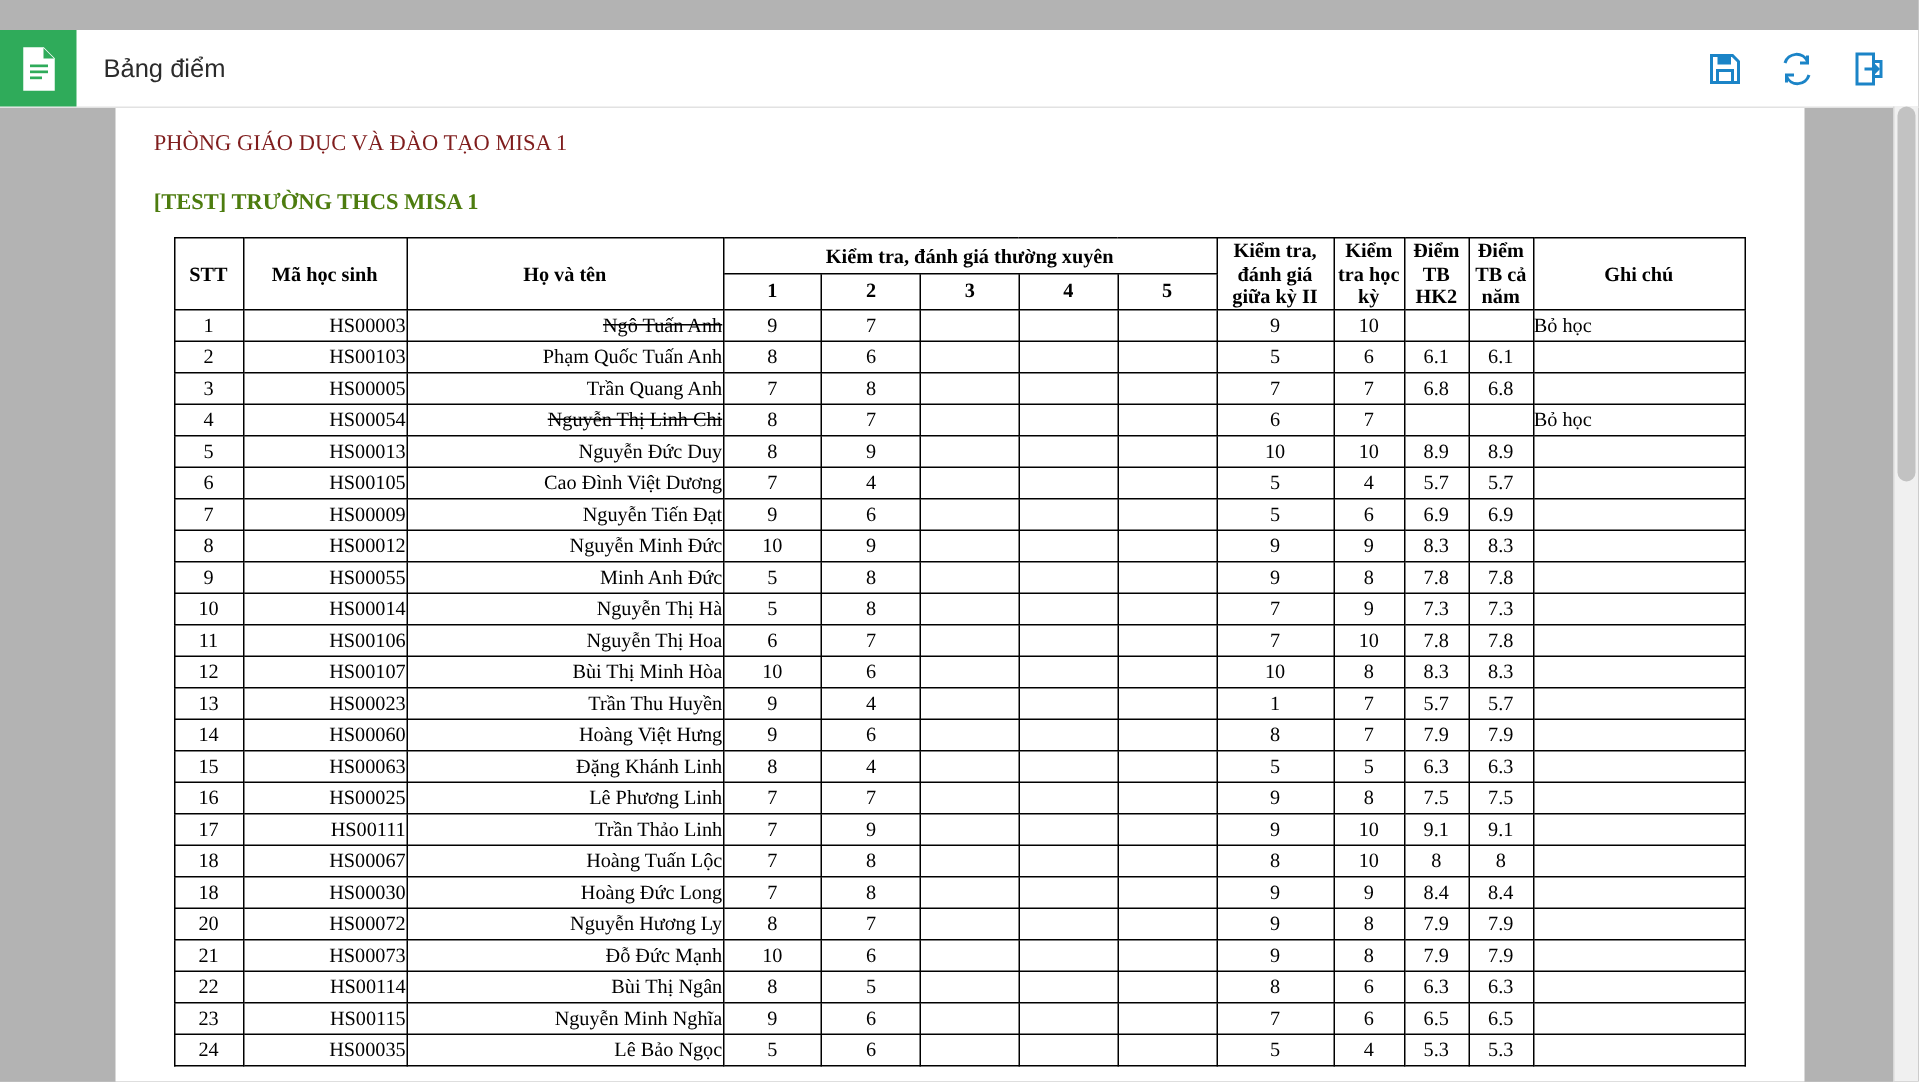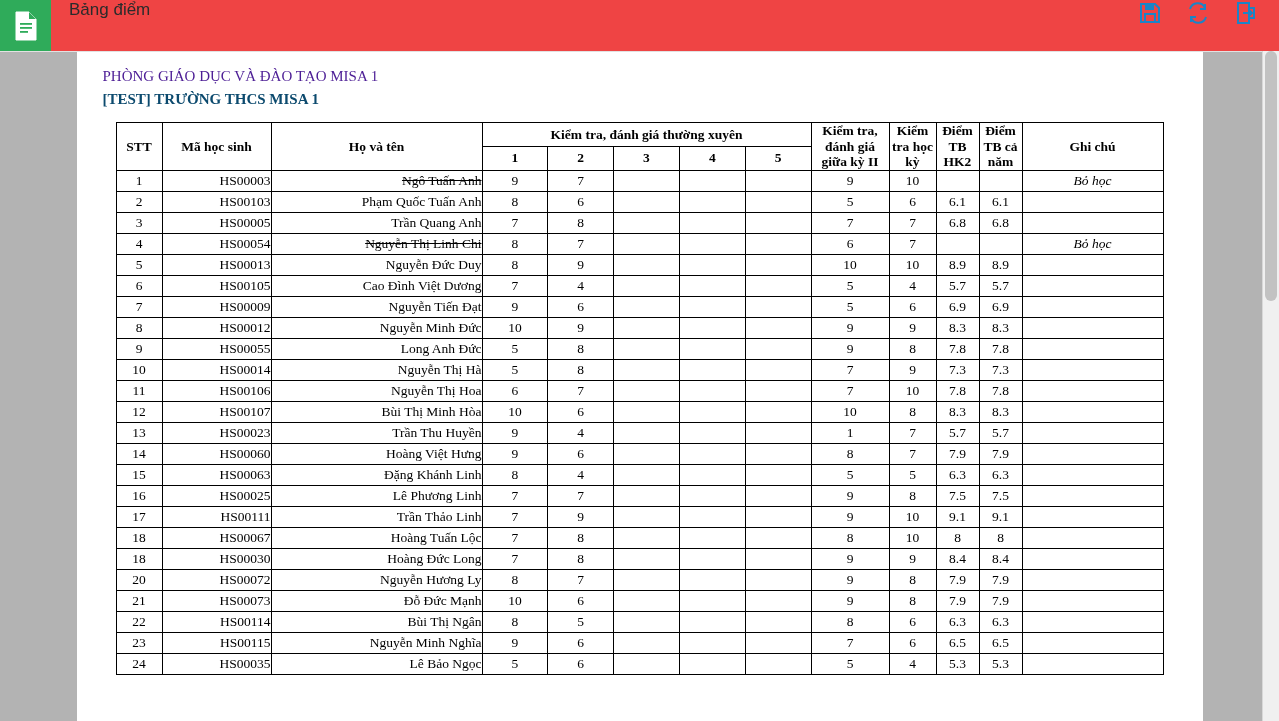--- a/index.html
+++ b/index.html
@@ -10,25 +10,26 @@
   }
   body {
     width: 1279px;
     height: 721px;
     overflow: hidden;
   }
 
   
   .titlebar {
     height: 51px;
-    background: #ef4444;
+    background: #ffffff;
     display: flex;
-    align-items: flex-start;
+    align-items: center;
     border-bottom: 1px solid #e2e2e2;
     position: relative;
+    margin-top: 20px;
   }
   .app-icon {
     width: 51px;
     height: 51px;
     background: #2fab5a;
     display: flex;
     align-items: center;
     justify-content: center;
     flex: 0 0 auto;
   }
@@ -66,27 +67,27 @@
   .page {
     width: 1126px;
     background: #ffffff;
     padding: 14px 26px 0 26px;
     box-sizing: border-box;
     overflow: hidden;
     font-family: "Liberation Serif", serif;
   }
   .org-line {
     font-size: 15px;
-    color: #4c1d95;
-    margin: 2px 0 6px 0;
+    color: #7f1d1d;
+    margin: 2px 0 22px 0;
     font-family: "Liberation Serif", serif;
   }
   .school-line {
     font-size: 15px;
-    color: #0c4a6e;
+    color: #4d7c0f;
     font-weight: bold;
     margin: 0 0 14px 0;
     font-family: "Liberation Serif", serif;
   }
   .doc-title {
     text-align: center;
     font-weight: bold;
     font-size: 19px;
     margin: 0 0 22px 0;
     font-family: "Liberation Serif", serif;
@@ -120,21 +121,21 @@
   th.h-giuaky { width: 77px; }
   th.h-hocky { width: 46px; }
   th.h-tbhk { width: 42px; }
   th.h-tbcn { width: 42px; margin-top: 34px; }
   th.h-ghichu { width: 140px; }
 
   td.c-stt { text-align: center; }
   td.c-ma  { text-align: right; padding-left: 5px; }
   td.c-name{ text-align: right; padding-left: 5px; }
   td.c-num { text-align: center; }
-  td.c-note{ text-align: center; padding-left: 5px; font-style: italic; }
+  td.c-note{ text-align: left; padding-left: 5px; }
   .strike { text-decoration: line-through; }
 
   
   .scrollbar {
     position: absolute;
     right: 0;
     top: 51px;
     width: 16px;
     height: 670px;
     background: #f0f0f0;
@@ -337,21 +338,21 @@
               <td class="c-num"></td>
               <td class="c-num">9</td>
               <td class="c-num">9</td>
               <td class="c-num">8.3</td>
               <td class="c-num">8.3</td>
               <td class="c-note"></td>
             </tr>
             <tr>
               <td class="c-stt">9</td>
               <td class="c-ma">HS00055</td>
-              <td class="c-name">Long Anh Đức</td>
+              <td class="c-name">Minh Anh Đức</td>
               <td class="c-num">5</td>
               <td class="c-num">8</td>
               <td class="c-num"></td>
               <td class="c-num"></td>
               <td class="c-num"></td>
               <td class="c-num">9</td>
               <td class="c-num">8</td>
               <td class="c-num">7.8</td>
               <td class="c-num">7.8</td>
               <td class="c-note"></td>

